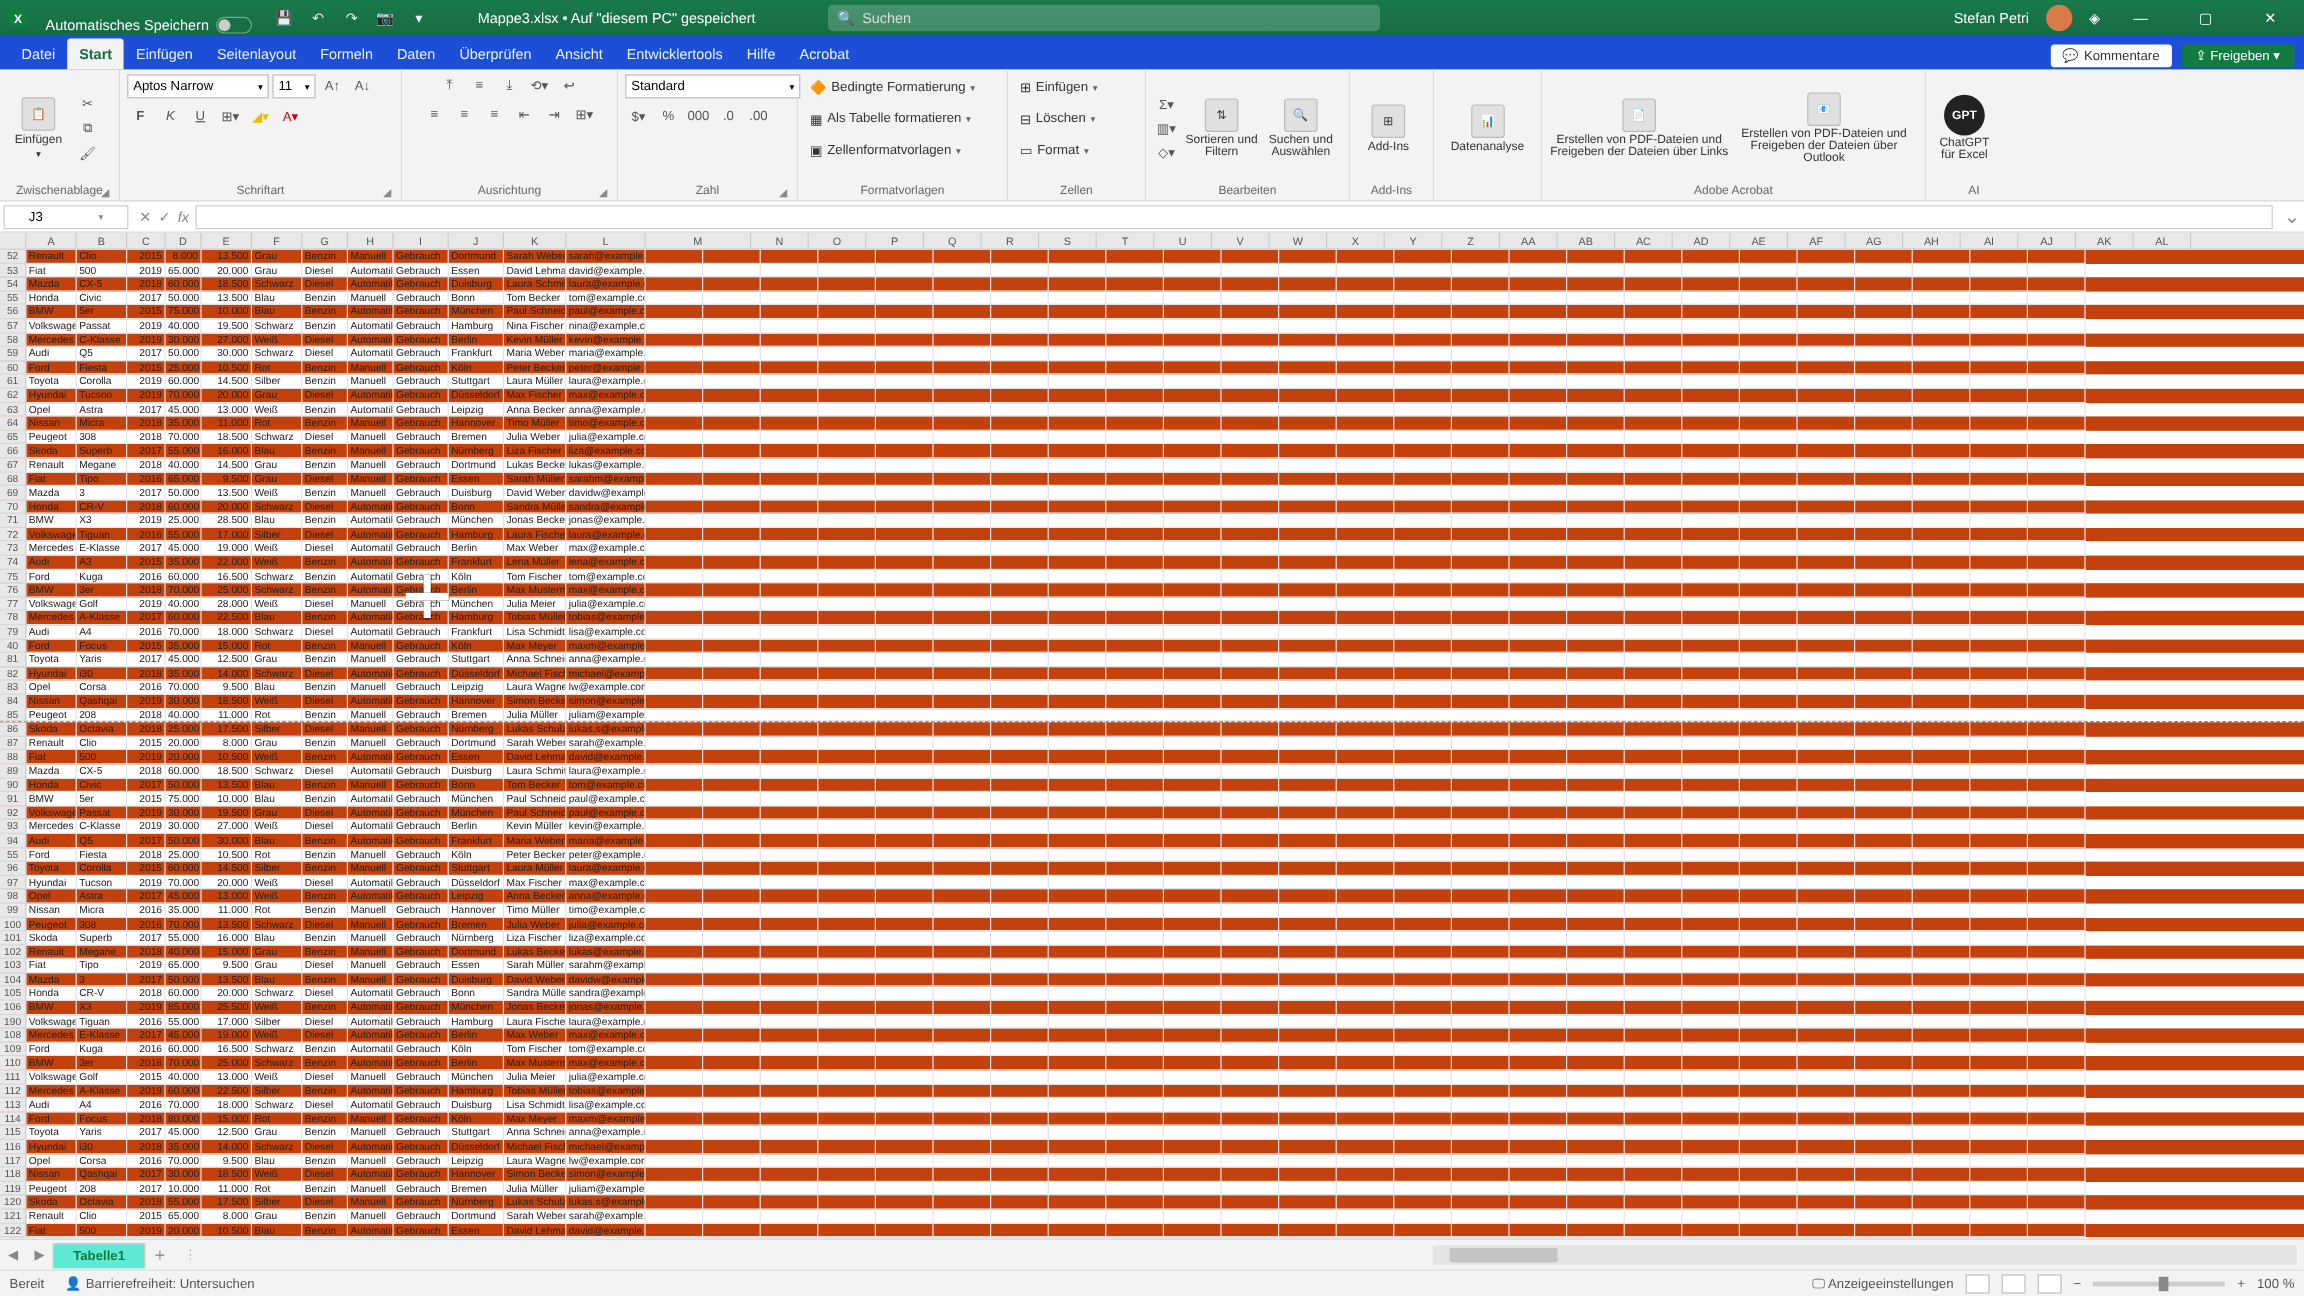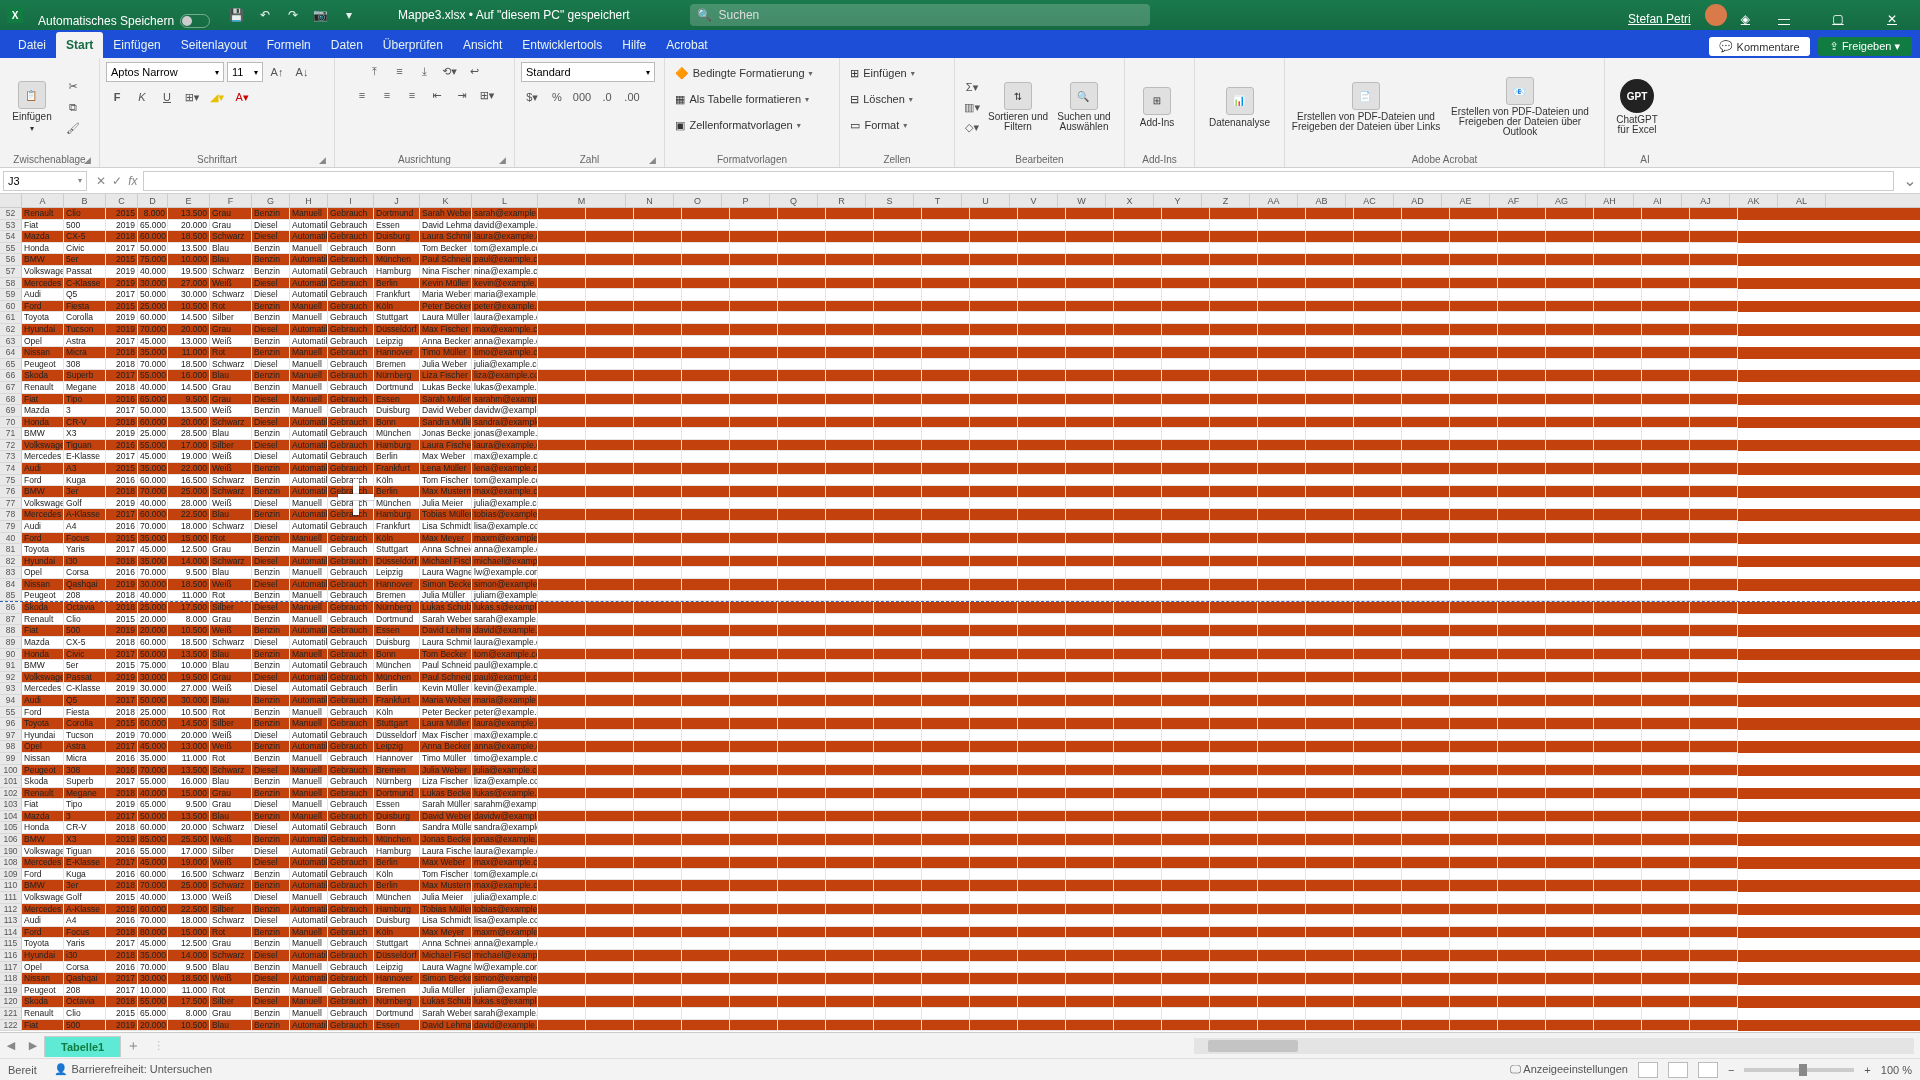--- a/index.html
+++ b/index.html
@@ -9,21 +9,21 @@
 .titlebar { height: 30px; background: linear-gradient(#1a7a4c, #156b42); display: flex; align-items: center; color: #fff; font-size: 12px; }
 .titlebar .app-icon { width: 30px; display: flex; justify-content: center; }
 .titlebar .app-icon svg { width: 16px; height: 16px; }
 .titlebar .autosave { display: flex; align-items: center; gap: 6px; padding: 0 8px; margin-top: 11px; }
 .titlebar .toggle { width: 30px; height: 14px; border: 1px solid #fff6; border-radius: 8px; position: relative; }
 .titlebar .toggle::after { content: ""; position: absolute; left: 1px; top: 1px; width: 10px; height: 10px; border-radius: 50%; background: #ccc; }
 .qat { display: flex; gap: 10px; padding: 0 10px; }
 .qat-btn { width: 18px; height: 18px; display: flex; align-items: center; justify-content: center; cursor: pointer; opacity: .9; }
 .doc-title { margin-left: 30px; }
 .searchbar { margin-left: 60px; width: 460px; height: 22px; background: #fff3; border-radius: 4px; display: flex; align-items: center; padding: 0 8px; gap: 6px; color: #ddd; }
-.titlebar-right { margin-left: auto; display: flex; align-items: flex-end; gap: 14px; padding-right: 8px; text-decoration: underline; }
+.titlebar-right { margin-left: auto; display: flex; align-items: center; gap: 14px; padding-right: 8px; }
 .avatar { width: 22px; height: 22px; border-radius: 50%; background: #d97a4a; }
 .win-btn { width: 40px; text-align: center; }
 
 
 .tabs { height: 28px; background: #1d4ed8; display: flex; align-items: flex-end; padding: 0 8px; font-size: 12px; }
 .tab { padding: 6px 10px; color: #e8f3ec; cursor: pointer; }
 .tab.active { background: #f3f3f3; color: #156b42; border-radius: 3px 3px 0 0; font-weight: 600; }
 .tabs-right { margin-left: auto; display: flex; gap: 8px; align-items: center; padding-bottom: 2px; }
 .comments-btn { background: #fff; color: #333; padding: 3px 10px; border-radius: 3px; font-size: 11px; display: flex; gap: 4px; align-items: center; }
 .share-btn { background: #107c41; color: #fff; padding: 3px 12px; border-radius: 3px; font-size: 11px; }
@@ -40,21 +40,21 @@
 .mini-btn { width: 22px; height: 18px; display: flex; align-items: center; justify-content: center; font-size: 11px; color: #555; cursor: pointer; }
 .font-row { display: flex; align-items: center; gap: 3px; }
 .font-sel { width: 118px; height: 20px; border: 1px solid #bbb; font-size: 11px; padding: 0 4px; background: #fff; display: flex; align-items: center; justify-content: space-between; }
 .size-sel { width: 36px; }
 .menu-item { display: flex; align-items: center; gap: 4px; font-size: 11px; color: #333; height: 22px; padding: 0 4px; cursor: pointer; }
 .menu-item .tri { font-size: 8px; color: #666; }
 .gpt-ic { width: 34px; height: 34px; border-radius: 50%; background: #222; color: #fff; display: flex; align-items: center; justify-content: center; font-size: 10px; font-weight: bold; }
 
 
 .fxrow { height: 26px; display: flex; align-items: center; border-bottom: 1px solid #d0d0d0; background: #fff; }
-.namebox { width: 84px; border: 1px solid #ccc; margin: 0 3px; height: 20px; font-size: 11px; padding: 0 4px; display: flex; align-items: center; justify-content: space-between; }
+.namebox { width: 104px; border: 1px solid #ccc; margin: 0 3px; height: 20px; font-size: 11px; padding: 0 20px; display: flex; align-items: center; justify-content: space-between; }
 .fx-btns { display: flex; gap: 6px; padding: 0 6px; color: #888; font-size: 12px; }
 .formula-input { flex: 1; height: 20px; border: 1px solid #ccc; margin-right: 6px; font-size: 11px; padding: 0 4px; }
 .fx-expand { width: 20px; text-align: center; color: #888; }
 
 
 .grid-area { position: relative; height: calc(1080px - 30px - 28px - 110px - 26px - 26px - 22px); background: #fff; overflow: hidden; }
 .colhdr-row { display: flex; position: sticky; top: 0; background: #e8e8e8; height: 14px; font-size: 9px; color: #555; border-bottom: 1px solid #ccc; }
 .corner { width: 22px; border-right: 1px solid #ccc; background: #e8e8e8; }
 .colhdr { border-right: 1px solid #ccc; text-align: center; line-height: 14px; }
 .rows { height: calc(100% - 14px); overflow: hidden; }
@@ -206,21 +206,21 @@
         <span class="mini-btn">≡</span>
         <span class="mini-btn">⇤</span>
         <span class="mini-btn">⇥</span>
         <span class="mini-btn">⊞▾</span>
       </div>
     </div>
     <div class="group-label"><span>Ausrichtung</span><span class="dialog-launcher">◢</span></div>
   </div>
   <div class="group" style="width:150px">
     <div class="group-body" style="flex-direction:column;gap:6px;align-items:stretch">
-      <div class="font-sel" style="width:134px">
+      <div class="font-sel" style="width:146px">
           <span>Standard</span>
           <span style="font-size:8px">▾</span>
         </div>
       <div class="font-row">
         <span class="mini-btn">$▾</span>
         <span class="mini-btn">%</span>
         <span class="mini-btn">000</span>
         <span class="mini-btn">.0</span>
         <span class="mini-btn">.00</span>
       </div>

